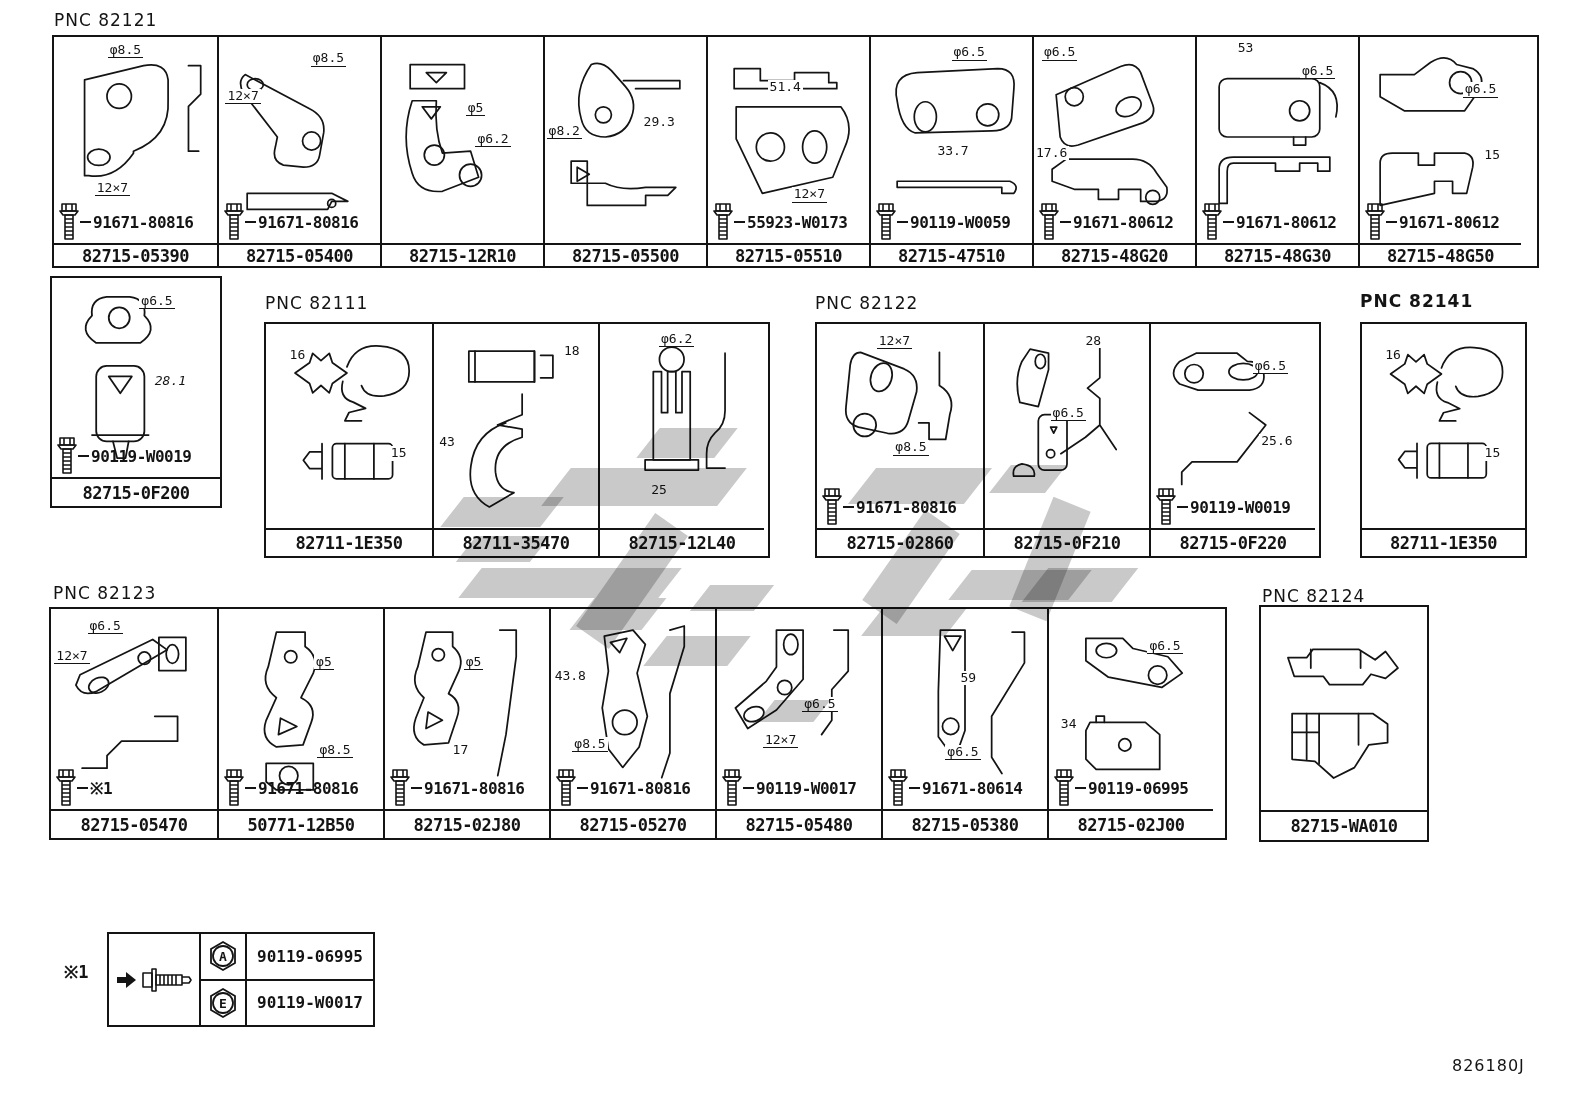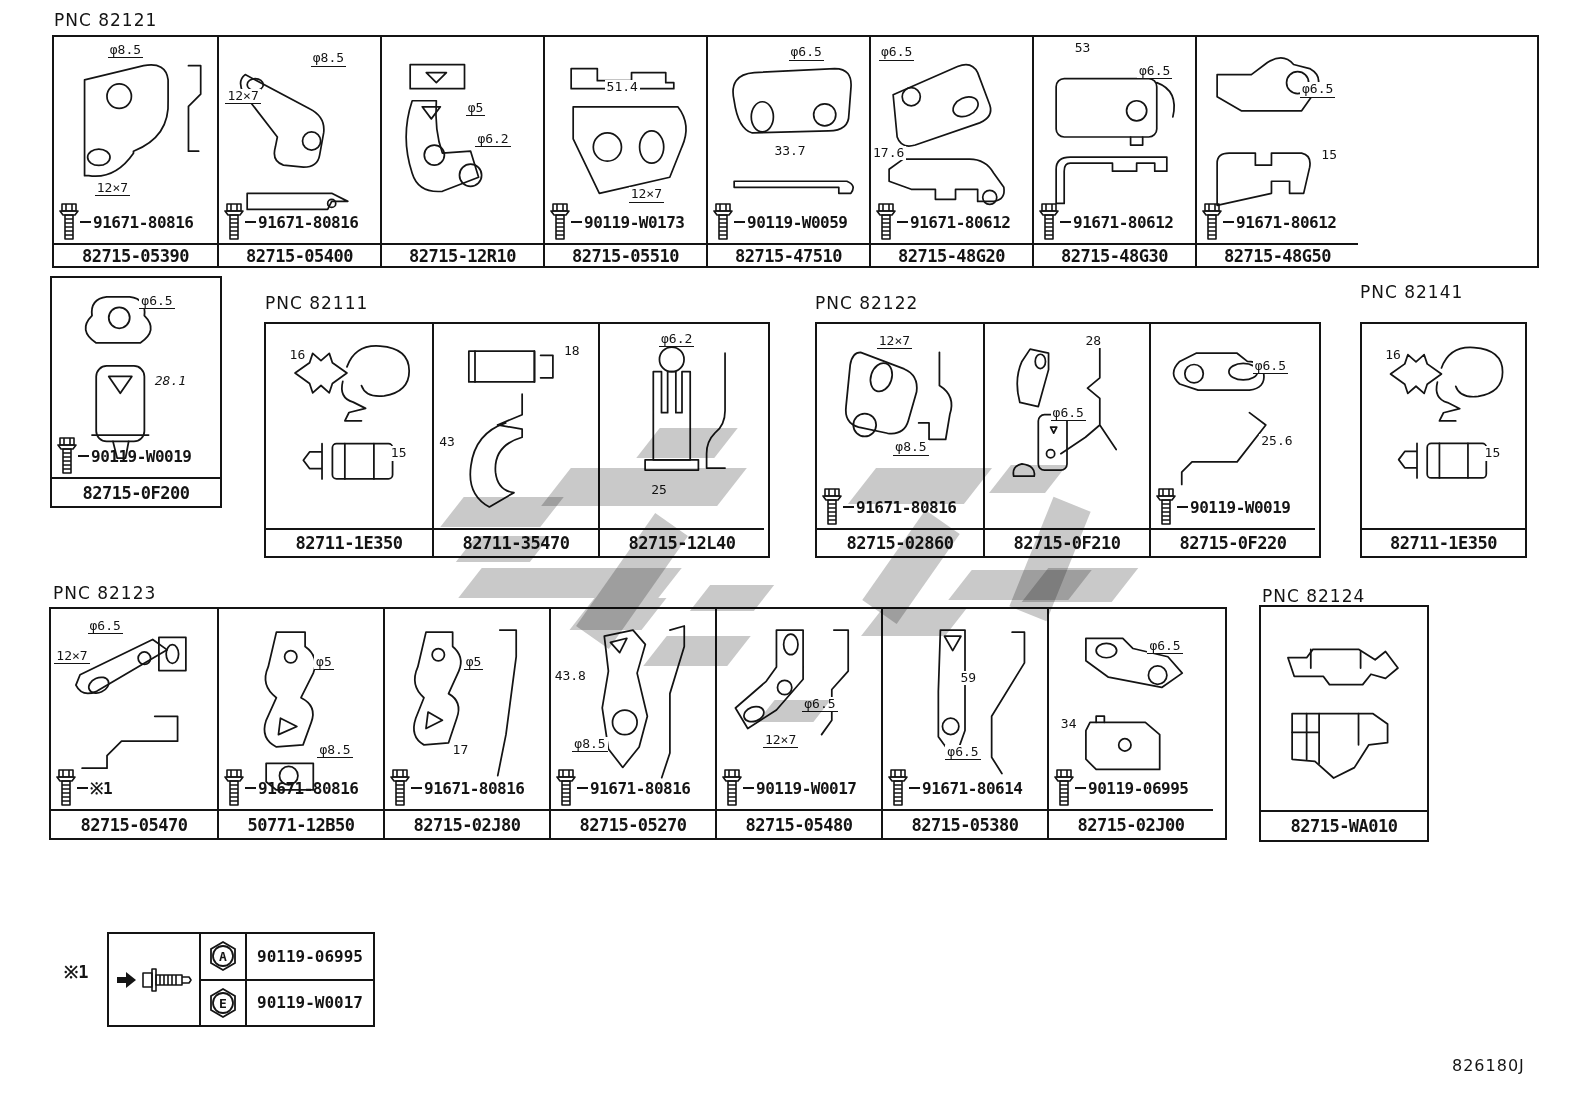--- a/index.html
+++ b/index.html
@@ -41,21 +41,21 @@
 </style>
 </head>
 <body>
 
 <div id="canvas">
 
   <span class="pnc" style="left: 54px; top: 10px; text-align: center;">PNC 82121</span>
 
   <span class="pnc" style="left: 265px; top: 293px;">PNC 82111</span>
   <span class="pnc" style="left: 815px; top: 293px;">PNC 82122</span>
-  <span class="pnc" style="left: 1360px; top: 282px;">PNC 82141</span>
+  <span class="pnc" style="left: 1360px; top: 291px; font-weight: bold;">PNC 82141</span>
   <span class="pnc" style="left: 53px; top: 583px;">PNC 82123</span>
   <span class="pnc" style="left: 1262px; top: 586px;">PNC 82124</span>
 
   <div class="grid" style="left: 52px; top: 35px; height: 233px; width: 1487px;">
       <div class="cell" style="width: 163px;">
     <div class="diagram">
       <svg class="sketch" viewBox="0 0 160 190" preserveAspectRatio="xMidYMid meet">
             <path d="M30,36 L88,22 Q110,18 112,36 L112,56 Q114,92 78,106 L78,108 Q60,134 34,130 L30,130 Z"></path>
             <circle cx="64" cy="52" r="12"></circle>
             <ellipse cx="44" cy="112" rx="11" ry="8"></ellipse>
@@ -119,37 +119,53 @@
     <span class="dim u" style="left: 52%; top: 31%;">φ5</span>
           <span class="dim u" style="left: 58%; top: 46%;">φ6.2</span>
         </div>
     <div class="strip" style="height: 21px;">
       <span class="partnum">82715-12R10</span>
     </div>
   </div>
       <div class="cell" style="width: 163px;">
     <div class="diagram">
       <svg class="sketch" viewBox="0 0 160 190" preserveAspectRatio="xMidYMid meet">
+            <path d="M46,20 q-18,26 -10,54 q4,18 24,18 q20,-2 26,-20 q6,-16 -6,-30 l-14,-16 q-10,-10 -20,-6 z"></path>
+            <circle cx="58" cy="70" r="8"></circle>
+            <path d="M78,36 h56 v8 h-44"></path>
+            <path d="M26,116 h16 v44 h58 v-10 h22 l8,-8 h-30 q-24,4 -40,-4 h-34 z"></path>
+            <path d="M32,122 l12,7 l-12,7 z"></path>
+          </svg>
+    <span class="dim u" style="left: 1%; top: 42%;">φ8.2</span>
+          <span class="dim" style="left: 60%; top: 38%;">29.3</span>
+        </div>
+    <div class="strip" style="height: 21px;">
+      <span class="partnum">82715-05500</span>
+    </div>
+  </div>
+      <div class="cell" style="width: 163px;">
+    <div class="diagram">
+      <svg class="sketch" viewBox="0 0 160 190" preserveAspectRatio="xMidYMid meet">
             <path d="M26,24 h26 v12 h34 v-8 h34 v10 h8 v6 h-102 z"></path>
             <path d="M28,62 h104 q14,18 4,40 l-12,30 l-70,16 l-26,-54 z"></path>
             <circle cx="62" cy="102" r="14"></circle>
             <ellipse cx="106" cy="102" rx="12" ry="16"></ellipse>
           </svg>
     <span class="dim" style="left: 37%; top: 21%;">51.4</span>
           <span class="dim u" style="left: 52%; top: 73%;">12×7</span>
           <div class="boltrow">
             <svg class="bolticon" width="20" height="38" viewBox="0 0 20 38">
               <rect x="3" y="1" width="14" height="7"></rect>
               <path d="M7,1 v7 M13,1 v7"></path>
               <path d="M1,8 h18 l-3,4 h-12 z"></path>
               <rect x="6" y="12" width="8" height="24"></rect>
               <path d="M6,16 h8 M6,20 h8 M6,24 h8 M6,28 h8 M6,32 h8"></path>
             </svg>
             <span class="dash"></span>
-            <span class="boltlabel">90119-W0173</span>
+            <span class="boltlabel">55923-W0173</span>
           </div>
         </div>
     <div class="strip" style="height: 21px;">
       <span class="partnum">82715-05510</span>
     </div>
   </div>
       <div class="cell" style="width: 163px;">
     <div class="diagram">
       <svg class="sketch" viewBox="0 0 160 190" preserveAspectRatio="xMidYMid meet">
             <path d="M26,56 q-6,-26 20,-28 l80,-4 q18,0 16,20 l-2,26 q0,16 -20,16 l-76,2 q-14,-4 -18,-32 z"></path>

